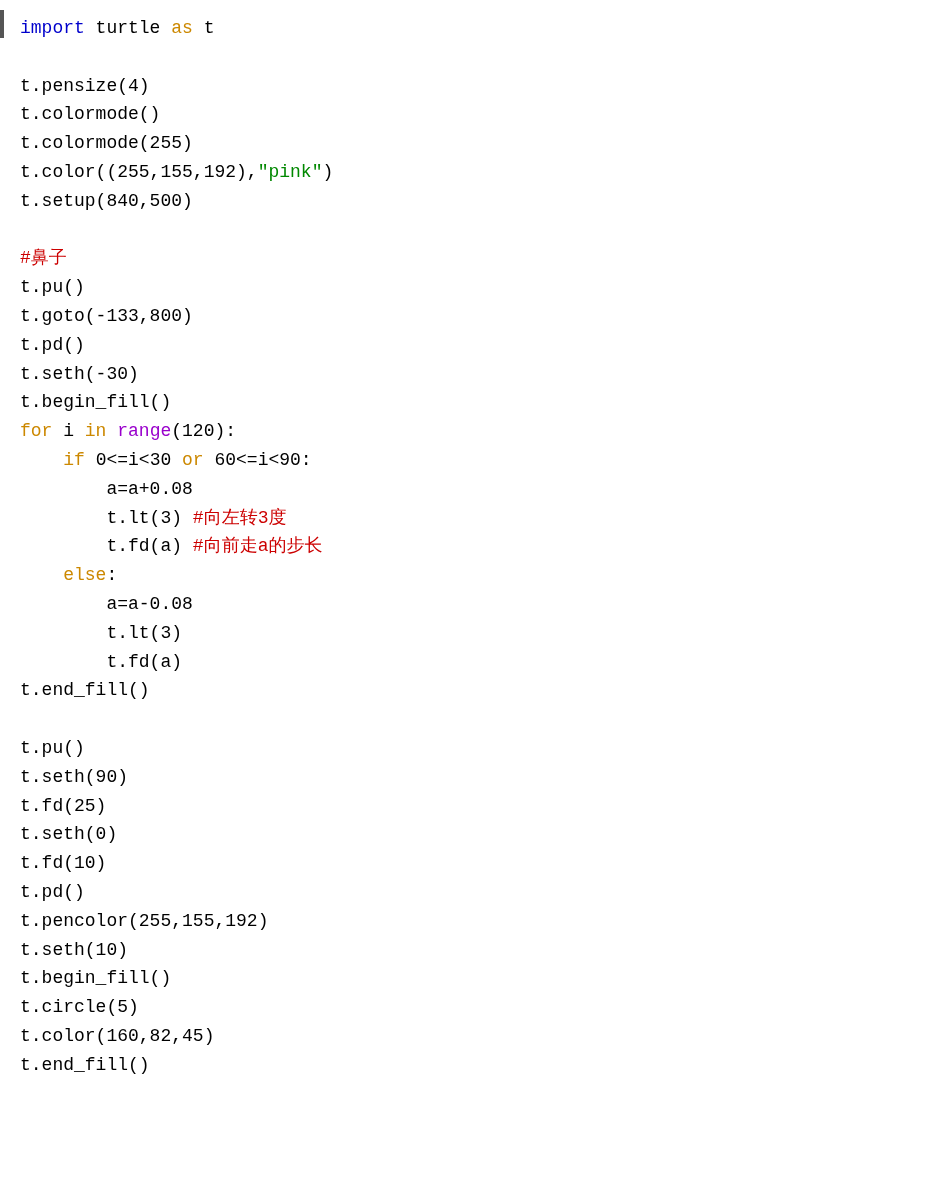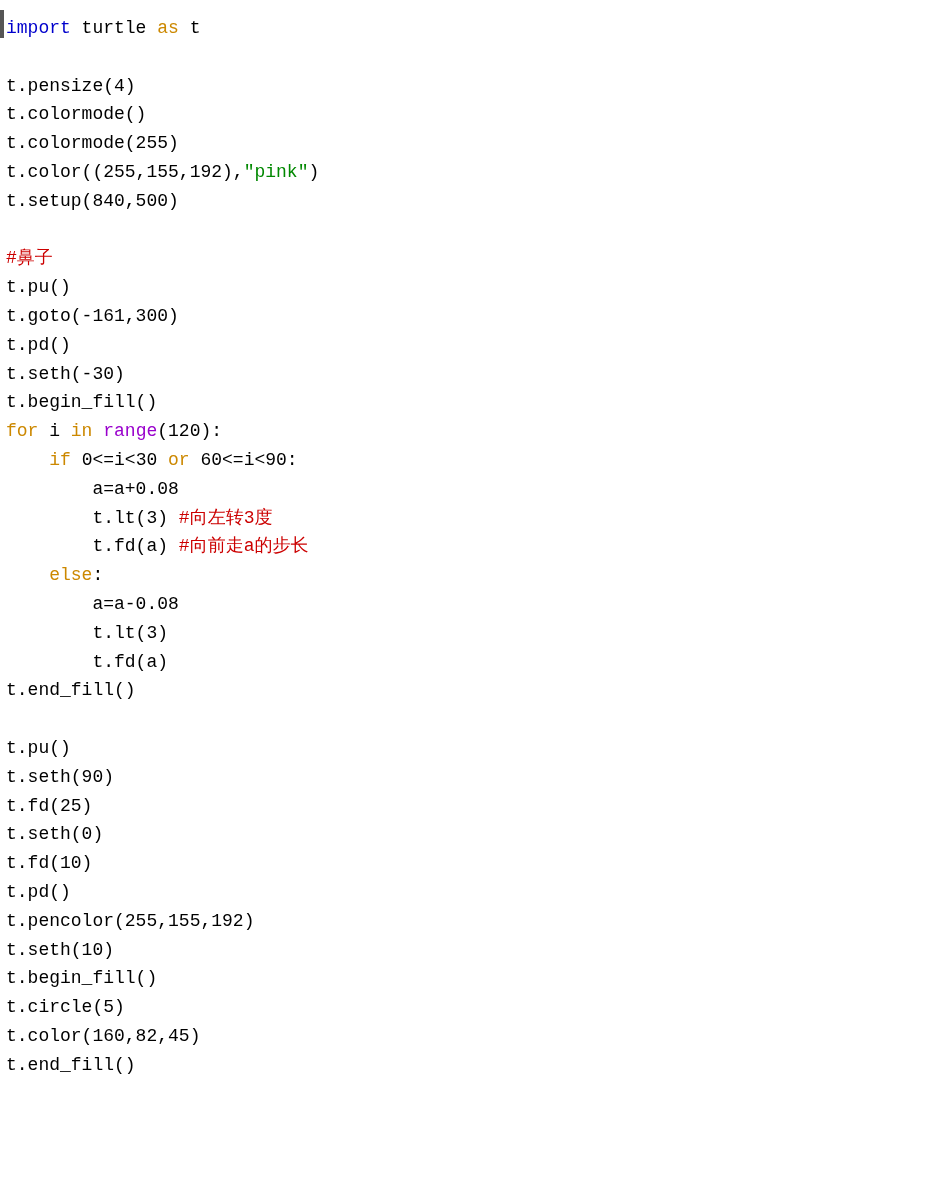--- a/index.html
+++ b/index.html
@@ -26,21 +26,21 @@
     .line-indicator {
       position: absolute;
       left: 0;
       top: 10px;
       width: 4px;
       height: 28px;
       background-color: #555;
     }
 
     .code-block {
-      padding: 4px 16px 4px 6px;
+      padding: 4px 16px 4px 20px;
     }
 
     .line {
       display: block;
       white-space: pre;
       min-height: 1.6em;
     }
 
     
     .kw-import   { color: #0000cc; font-weight: normal; }  
@@ -64,21 +64,21 @@
   <span class="line"><span class="kw-import">import</span><span class="plain"> turtle </span><span class="kw-as">as</span><span class="plain"> t</span></span>
       <span class="line">&nbsp;</span>
       <span class="line"><span class="plain">t.pensize(4)</span></span>
       <span class="line"><span class="plain">t.colormode()</span></span>
       <span class="line"><span class="plain">t.colormode(255)</span></span>
       <span class="line"><span class="plain">t.color((255,155,192),</span><span class="str-green">"pink"</span><span class="plain">)</span></span>
       <span class="line"><span class="plain">t.setup(840,500)</span></span>
       <span class="line">&nbsp;</span>
       <span class="line"><span class="comment-red">#鼻子</span></span>
       <span class="line"><span class="plain">t.pu()</span></span>
-      <span class="line"><span class="plain">t.goto(-161,300)</span></span>
+      <span class="line"><span class="plain">t.goto(-133,800)</span></span>
       <span class="line"><span class="plain">t.pd()</span></span>
       <span class="line"><span class="plain">t.seth(-30)</span></span>
       <span class="line"><span class="plain">t.begin_fill()</span></span>
       <span class="line"><span class="kw-for">for</span><span class="plain"> i </span><span class="kw-in">in</span><span class="plain"> </span><span class="builtin">range</span><span class="plain">(120):</span></span>
       <span class="line"><span class="plain">    </span><span class="kw-if">if</span><span class="plain"> 0&lt;=i&lt;30 </span><span class="kw-or">or</span><span class="plain"> 60&lt;=i&lt;90:</span></span>
       <span class="line"><span class="plain">        a=a+0.08</span></span>
       <span class="line"><span class="plain">        t.lt(3) </span><span class="comment-red">#向左转3度</span></span>
       <span class="line"><span class="plain">        t.fd(a) </span><span class="comment-red">#向前走a的步长</span></span>
       <span class="line"><span class="plain">    </span><span class="kw-else">else</span><span class="plain">:</span></span>
       <span class="line"><span class="plain">        a=a-0.08</span></span>

